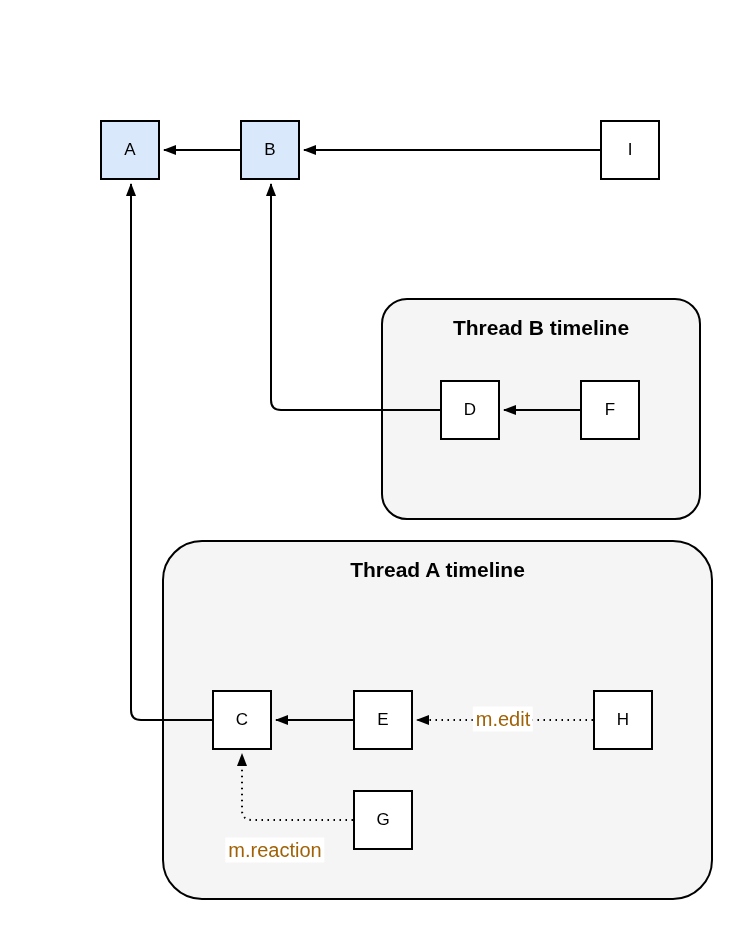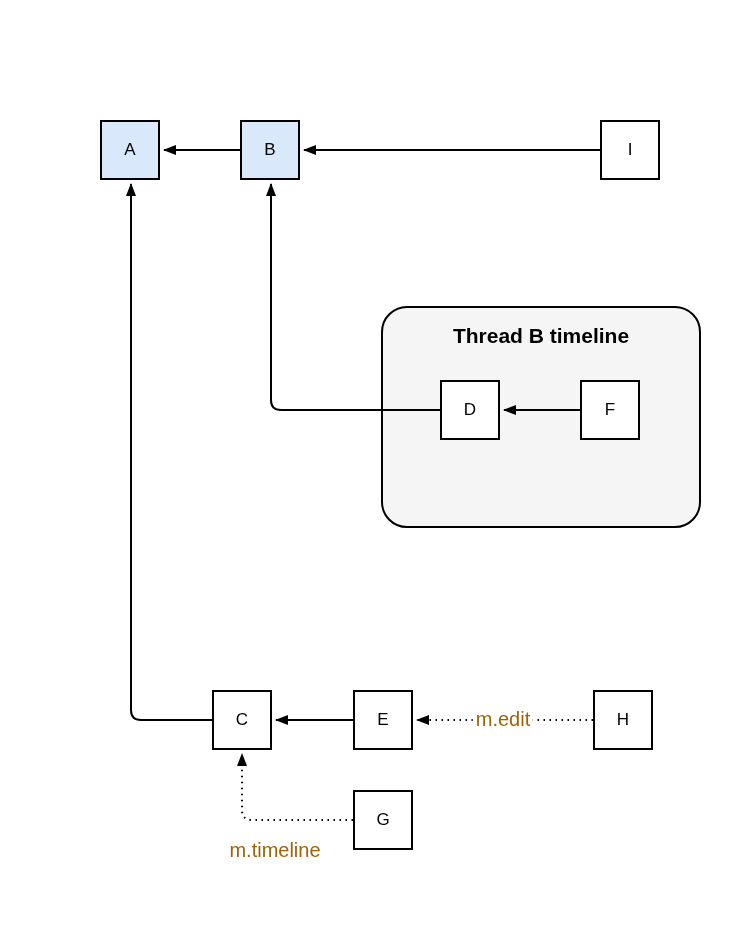--- a/index.html
+++ b/index.html
@@ -17,21 +17,21 @@
   }
   .container-box {
     position: absolute;
     background: #f5f5f5;
     border: 2px solid #000000;
     box-sizing: border-box;
   }
   .container-box.radius-sm { border-radius: 26px; }
   .container-box.radius-lg { border-radius: 40px; }
   #main-timeline   { left: 40px;  top: 40px;  width: 661px; height: 218px; }
-  #threadb-timeline{ left: 381px; top: 298px; width: 320px; height: 222px; margin-top: 8px; }
+  #threadb-timeline{ left: 381px; top: 298px; width: 320px; height: 222px; }
   #threada-timeline{ left: 162px; top: 540px; width: 551px; height: 360px; }
   .container-title {
     position: absolute;
     top: 16px;
     left: 0;
     width: 100%;
     text-align: center;
     font-size: 21px;
     font-weight: bold;
     color: #000000;
@@ -82,20 +82,23 @@
 </head>
 <body>
 
 <div class="canvas">
 
 
   <div class="container-box radius-sm" id="threadb-timeline">
     <div class="container-title">Thread B timeline</div>
   </div>
 
+  <div class="container-box radius-lg" id="threada-timeline">
+    <div class="container-title">Thread A timeline</div>
+  </div>
 
   <svg class="edge-layer" viewBox="0 0 756 942" xmlns="http://www.w3.org/2000/svg">
     <defs>
       <marker id="arrow" markerWidth="13" markerHeight="10" refX="12" refY="5" orient="auto" markerUnits="userSpaceOnUse">
         <path d="M0,0 L13,5 L0,10 Z" fill="#000000"></path>
       </marker>
     </defs>
 
     <path d="M240 150 H164" fill="none" stroke="#000000" stroke-width="2" marker-end="url(#arrow)"></path>
 
@@ -136,15 +139,15 @@
     <span>E</span>
   </div>
   <div class="node" id="node-h">
     <span>H</span>
   </div>
   <div class="node" id="node-g">
     <span>G</span>
   </div>
 
   <div class="edge-label" id="label-medit">m.edit</div>
-  <div class="edge-label" id="label-mreaction">m.timeline</div>
+  <div class="edge-label" id="label-mreaction">m.reaction</div>
 
 </div>
 
 </body></html>

